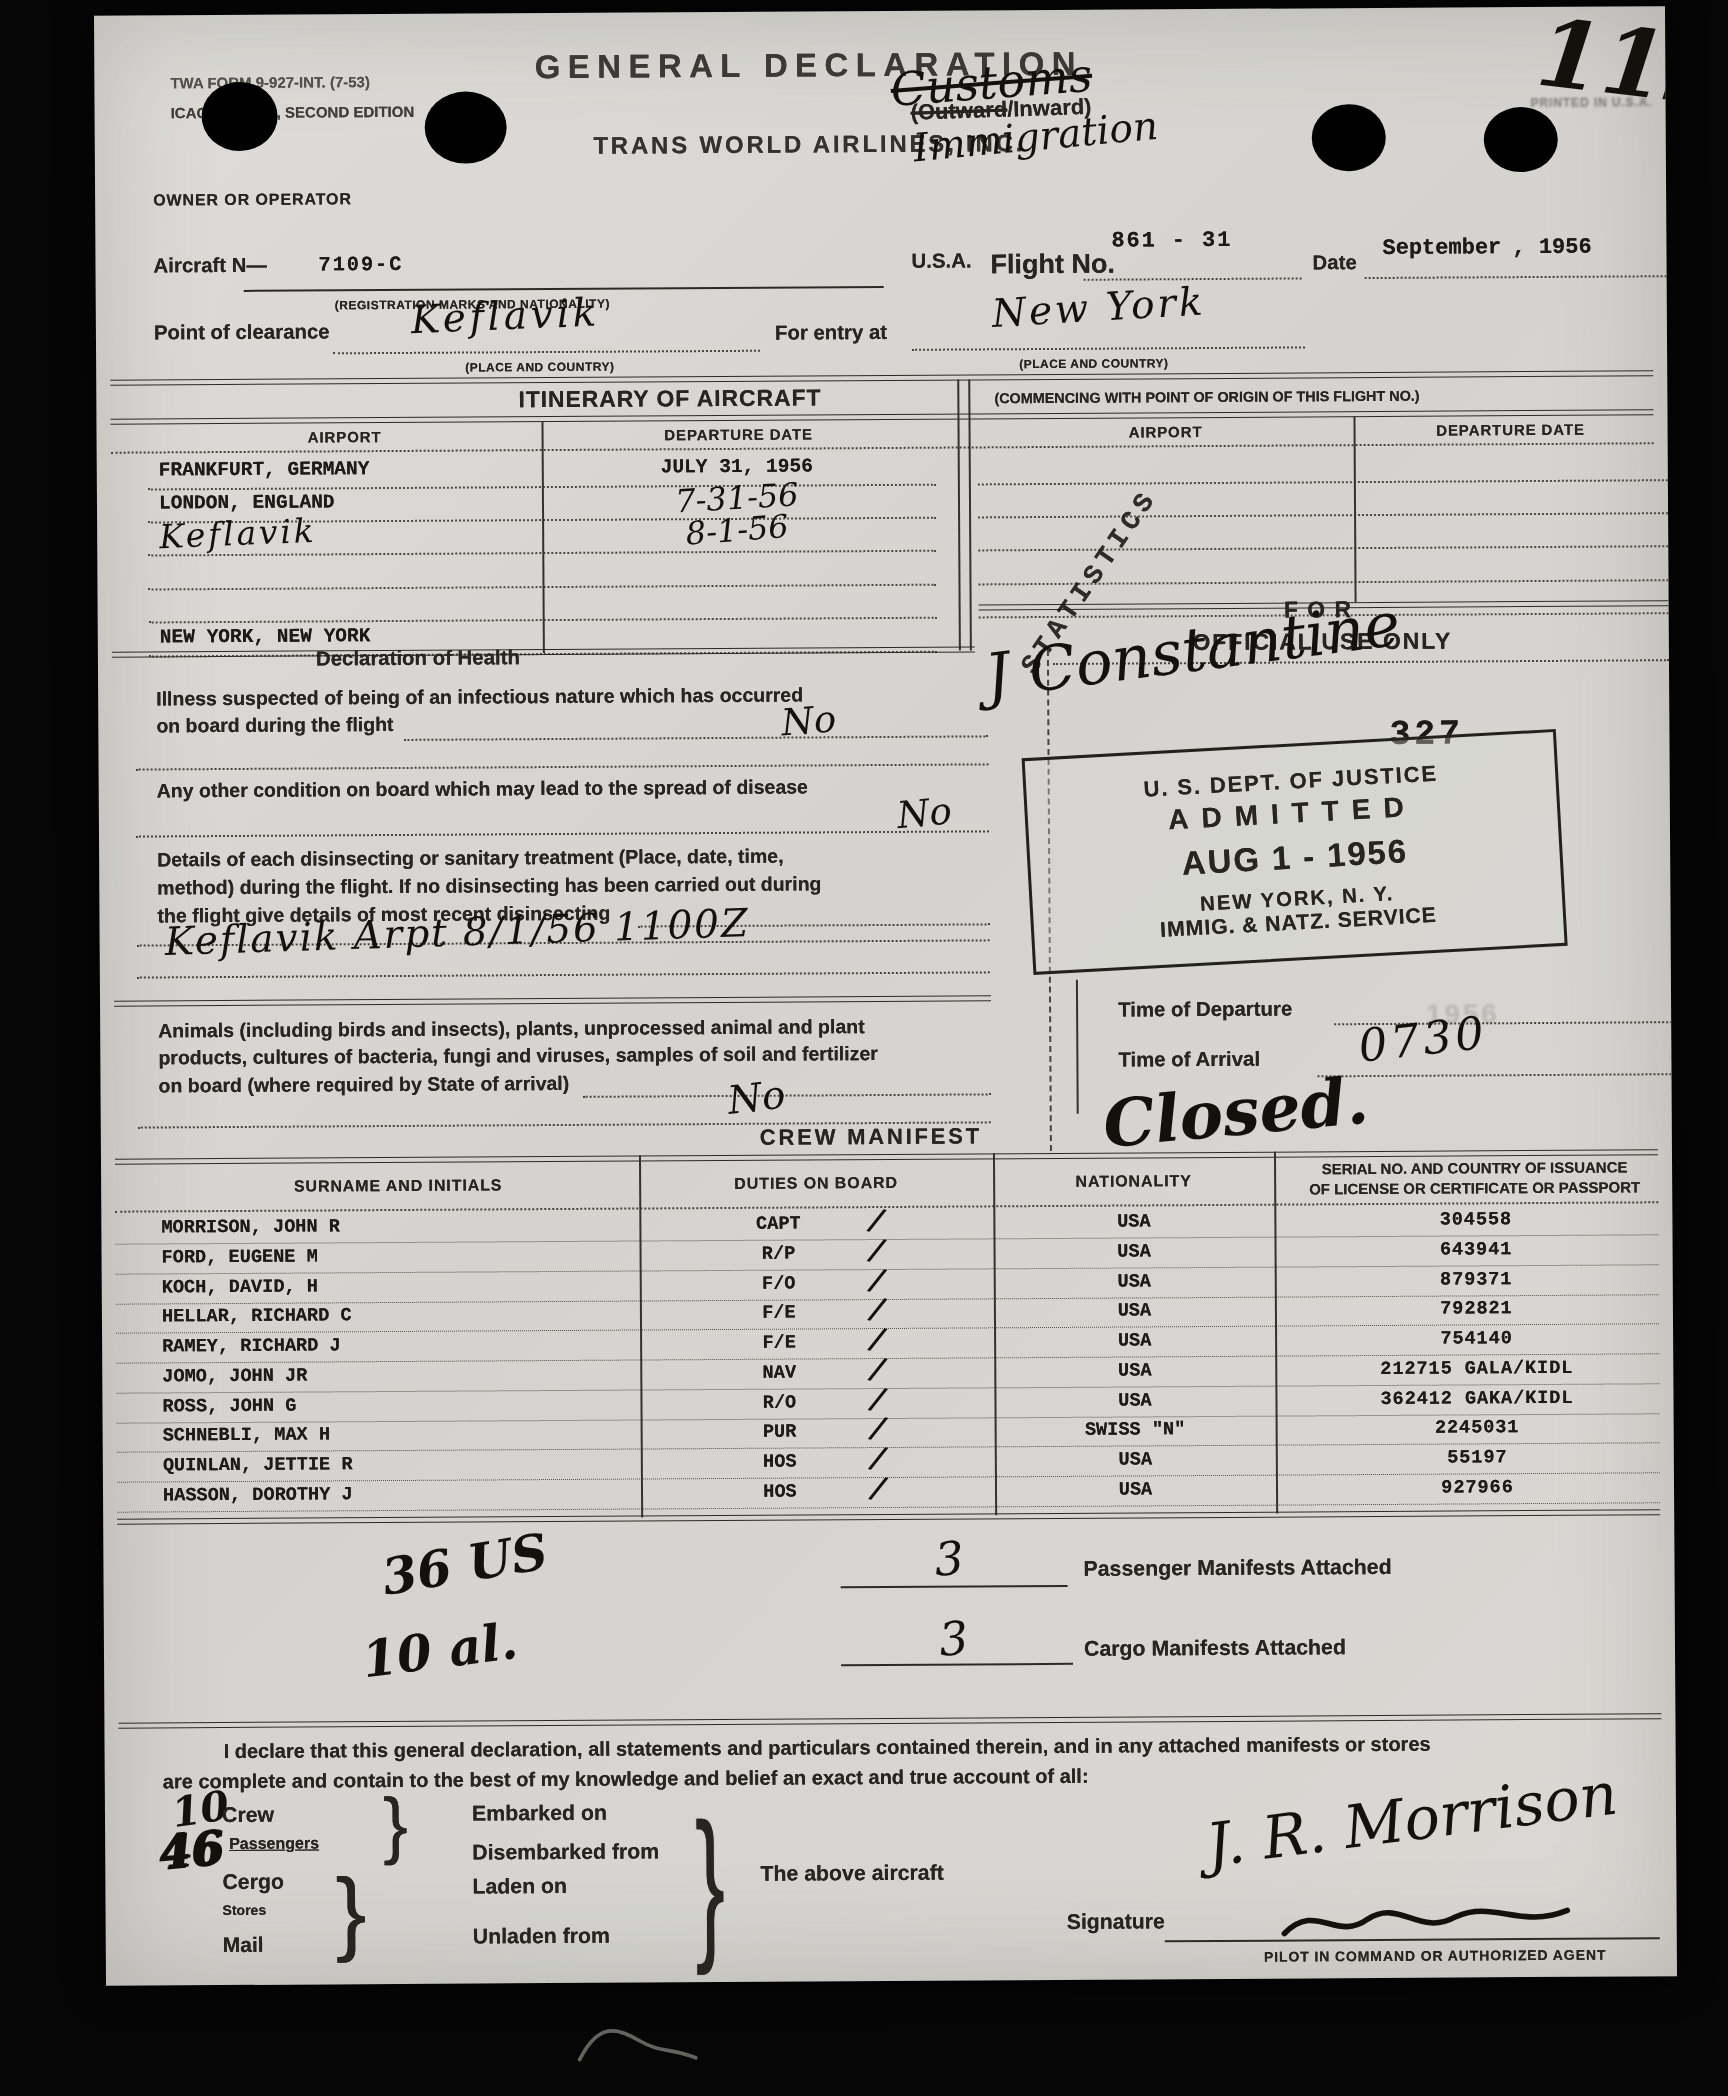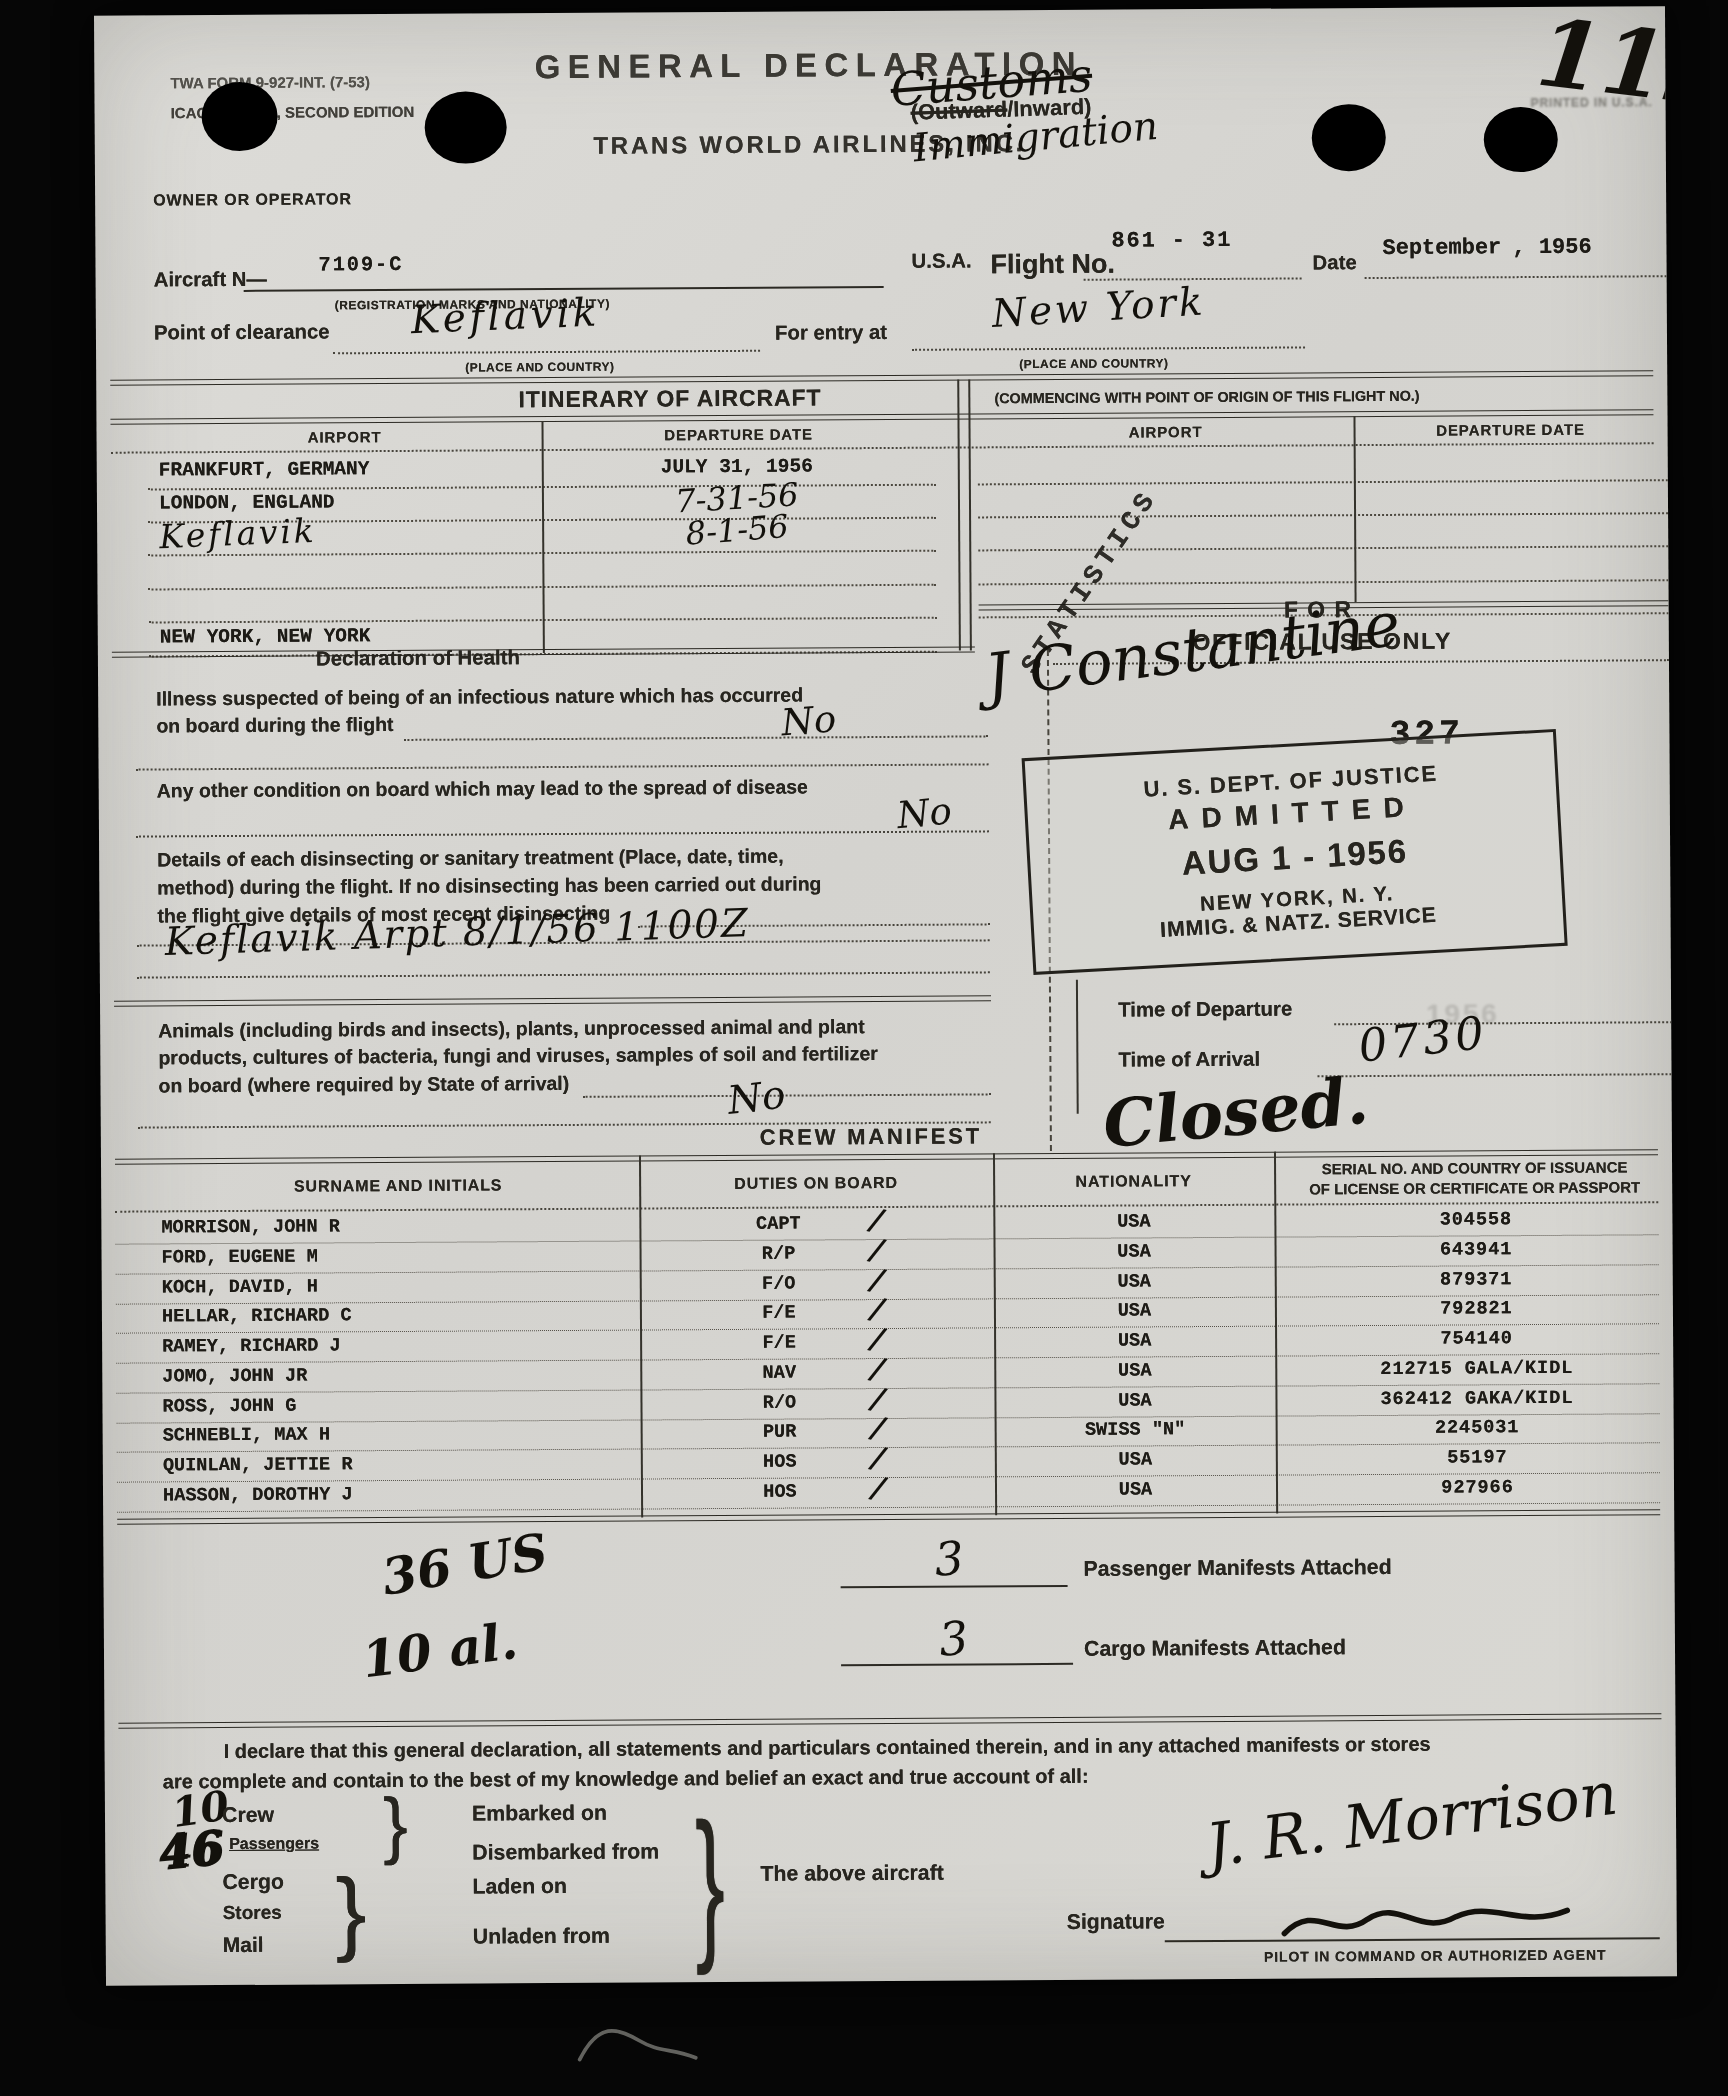--- a/index.html
+++ b/index.html
@@ -70,21 +70,21 @@
     <span class="abs p ghost" style="left:1436px; top:89px; font-size:12px; letter-spacing:0.9px; opacity:.45;">PRINTED IN U.S.A.</span>
 
     <span class="abs hw" style="left:796px; top:45px; font-size:46px; transform:rotate(-4deg); text-decoration:line-through;">Customs</span>
     <span class="abs hw" style="left:818px; top:104px; font-size:39px; transform:rotate(-5deg);">Immigration</span>
     <span class="abs hw" style="left:1443px; top:1.9px; font-size:93px; transform:rotate(7deg); font-weight:bold;">112</span>
 
     <span class="abs p" style="left:58px; top:176px; font-size:16px; letter-spacing:0.9px;">OWNER OR OPERATOR</span>
   </div>
 
   <div>
-    <span class="abs p" style="left:58px; top:239px; font-size:20.4px;margin-top:14px;">Aircraft N—</span>
+    <span class="abs p" style="left:58px; top:239px; font-size:20.4px;">Aircraft N—</span>
     <span class="abs t" style="left:223px; top:239px; font-size:20.4px; letter-spacing:1.9px;">7109-C</span>
     <div class="abs soll" style="left:148px; top:275px; width:640px;"></div>
     <span class="abs p cap" style="left:239px; top:284px;">(REGISTRATION MARKS AND NATIONALITY)</span>
 
     <span class="abs p" style="left:816px; top:239px; font-size:20.4px;">U.S.A.</span>
     <span class="abs p" style="left:895px; top:239px; font-size:27px;">Flight No.</span>
     <span class="abs t" style="left:1016px; top:219px; font-size:22px; letter-spacing:1.9px;">861 - 31</span>
     <div class="abs dotl" style="left:988px; top:269px; width:218px;"></div>
 
     <span class="abs p" style="left:1217px; top:243px; font-size:20.4px;">Date</span>
@@ -333,21 +333,21 @@
     <span class="abs hw" style="left:54px; top:1807px; font-size:46px; transform:rotate(-5deg); font-weight:bold; text-shadow:1.9px 0.9px 0 #13110c, -0.9px 1.9px 0 #13110c;">46</span>
 
     <span class="abs p" style="left:117px; top:1788px; font-size:21.3px;">Crew</span>
     <span class="abs p" style="left:124px; top:1820px; font-size:16px;text-decoration:underline;">Passengers</span>
     <span class="abs p" style="left:278px; top:1768px; font-size:74px; font-weight:normal;">}</span>
 
     <span class="abs p" style="left:367px; top:1788px; font-size:21.3px;">Embarked on</span>
     <span class="abs p" style="left:367px; top:1827px; font-size:21.3px;">Disembarked from</span>
 
     <span class="abs p" style="left:117px; top:1855px; font-size:21.3px;">Cergo</span>
-    <span class="abs p" style="left:117px; top:1887px; font-size:19px;">Stores</span>
+    <span class="abs p" style="left:117px; top:1887px; font-size:14px;">Stores</span>
     <span class="abs p" style="left:117px; top:1918px; font-size:21px;">Mail</span>
     <span class="abs p" style="left:230px; top:1844px; font-size:93px; font-weight:normal;">}</span>
 
     <span class="abs p" style="left:367px; top:1861px; font-size:21.3px;">Laden on</span>
     <span class="abs p" style="left:367px; top:1911px; font-size:21.3px;">Unladen from</span>
 
     <span class="abs p" style="left:590px; top:1774px; font-size:88px; font-weight:normal; transform:scaleY(1.9); transform-origin:top;">}</span>
     <span class="abs p" style="left:655px; top:1850px; font-size:21.3px;">The above aircraft</span>
 
     <span class="abs p" style="left:961px; top:1900px; font-size:21.3px;">Signature</span>

